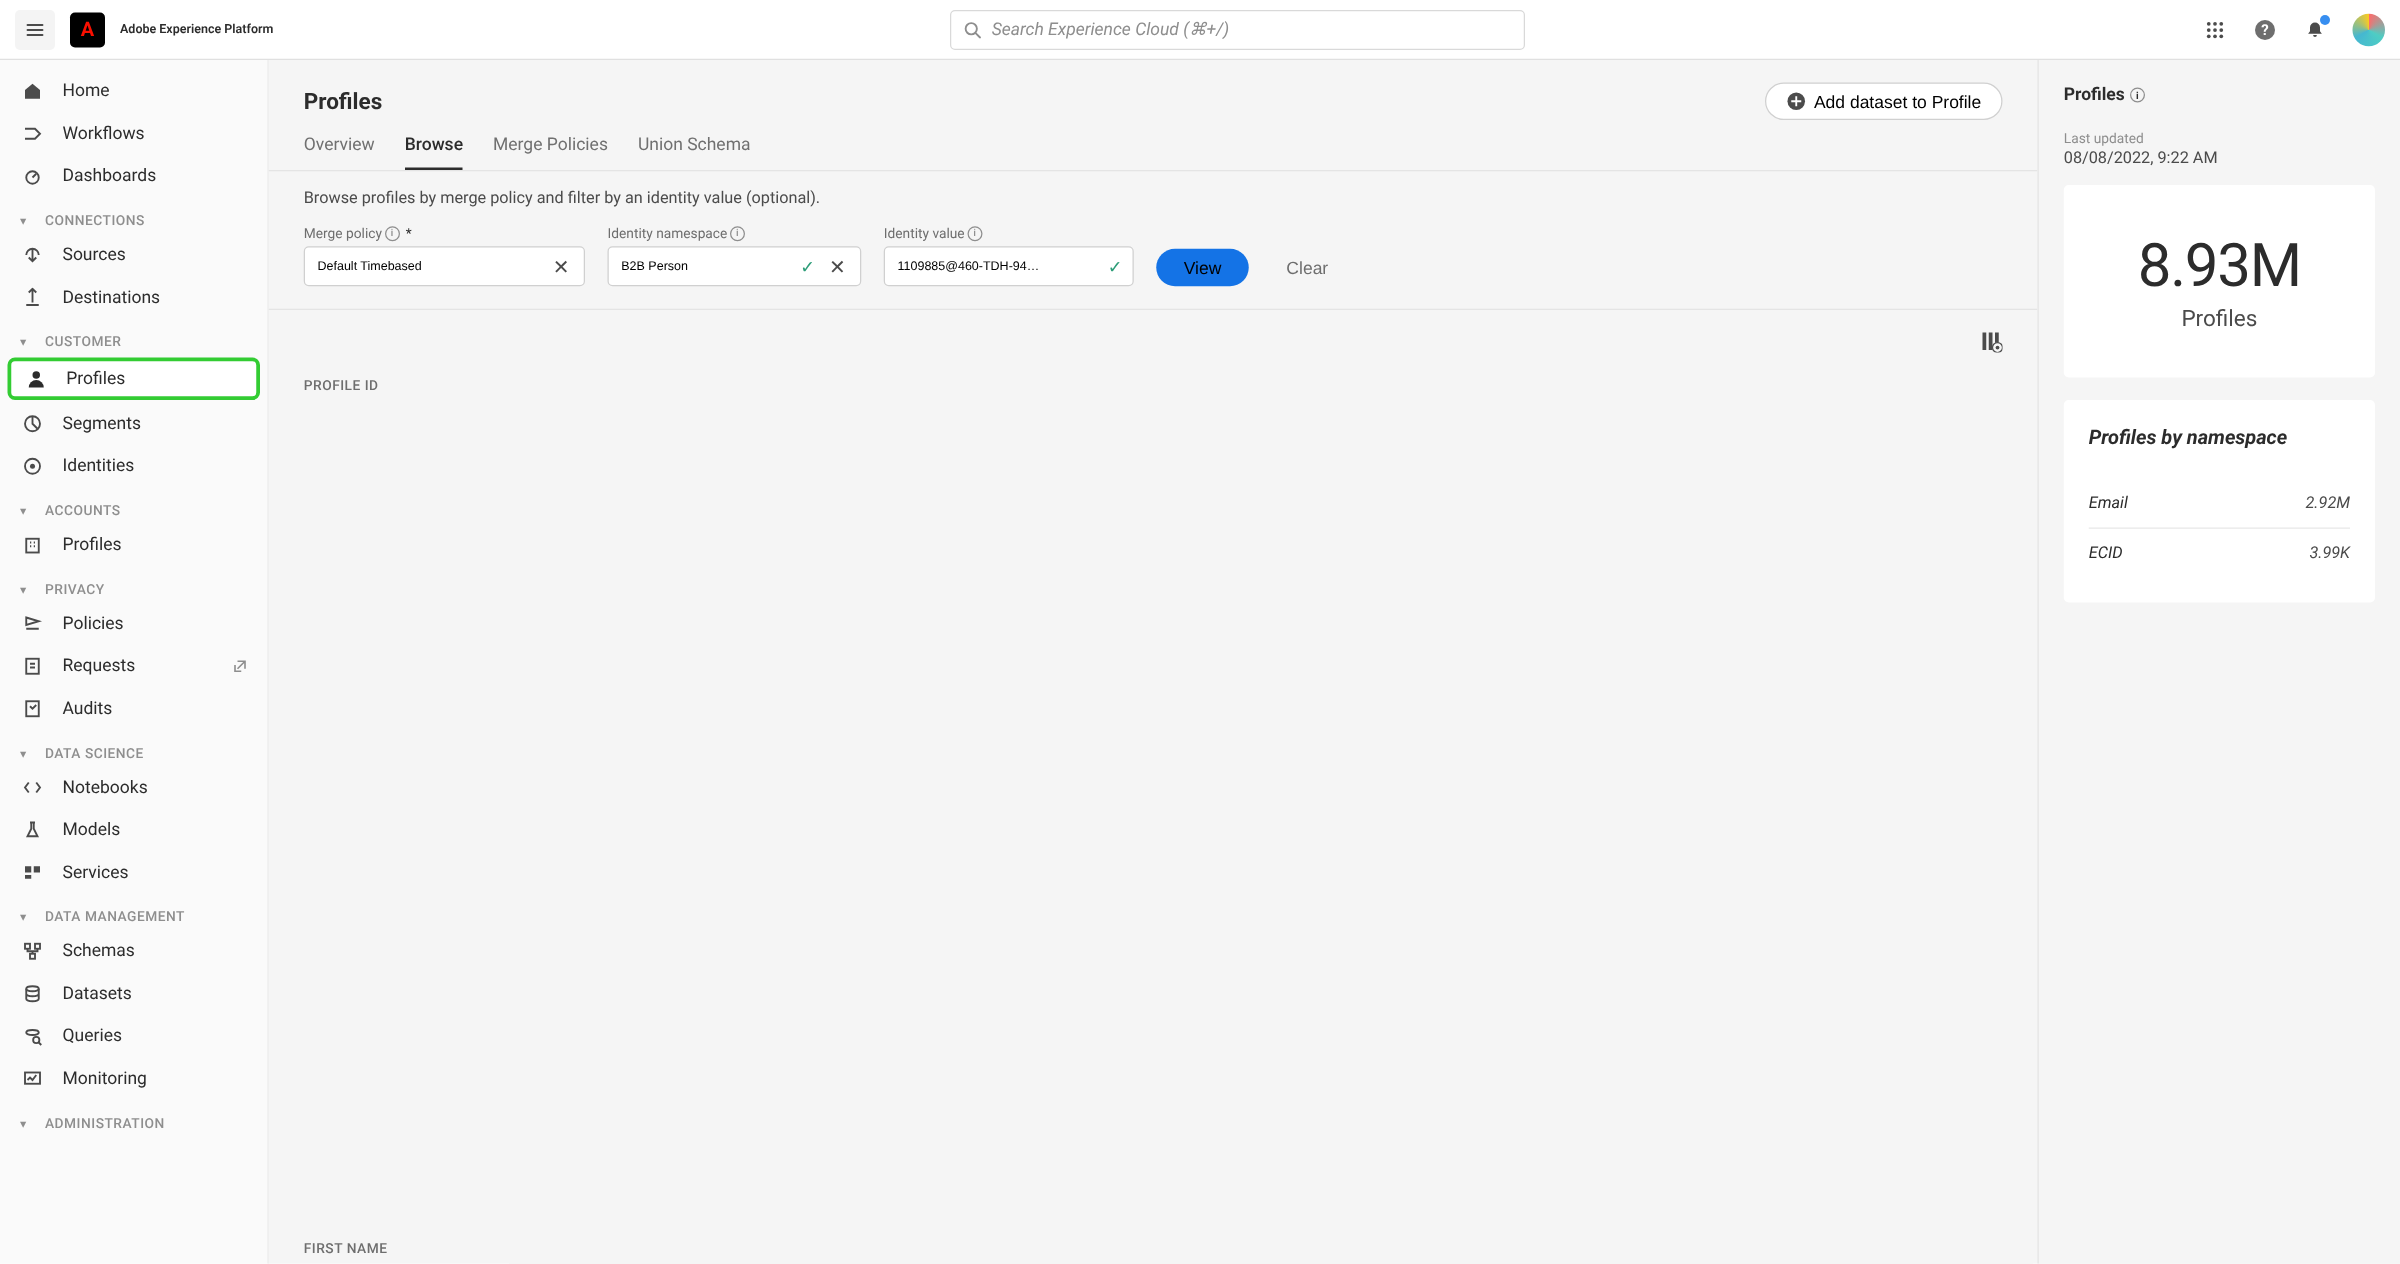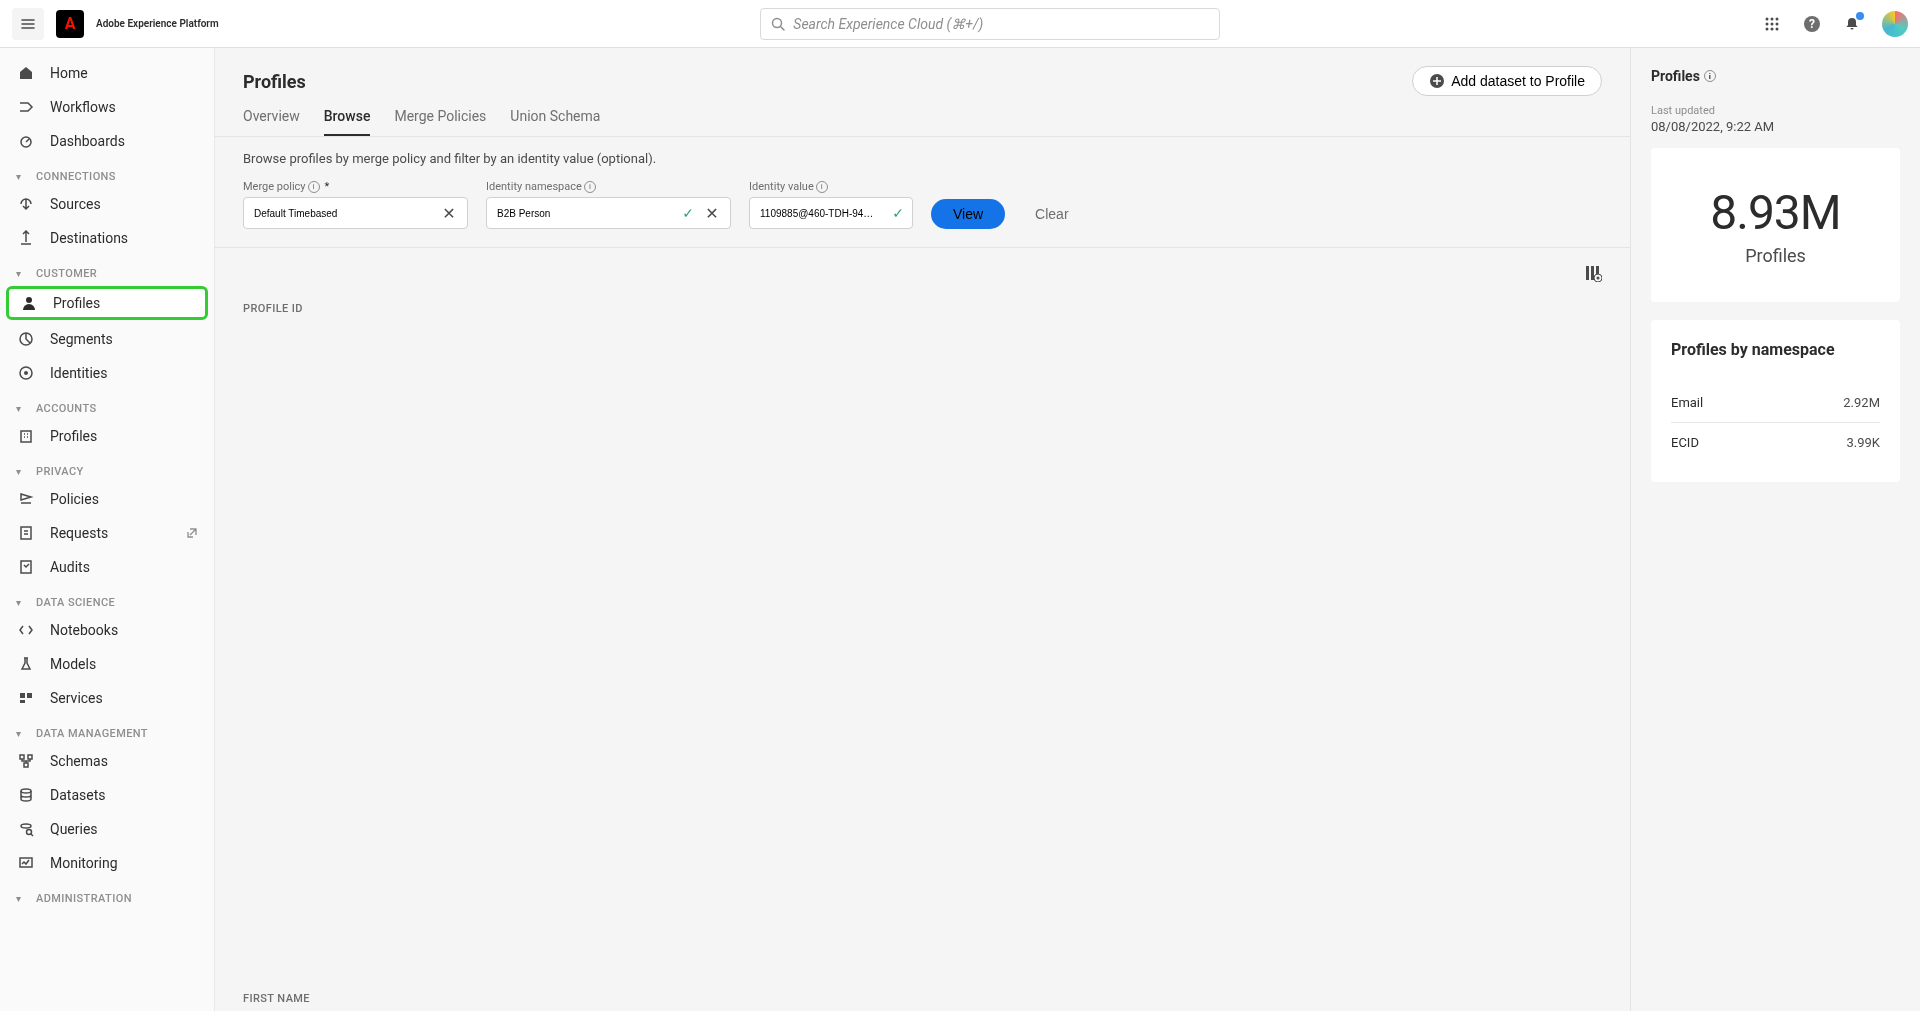--- a/index.html
+++ b/index.html
@@ -44,22 +44,22 @@
 .browse-desc { padding: 14px 28px; font-size: 13px; color: #4b4b4b; }
 
 
 .filter-row { display: flex; align-items: flex-end; gap: 18px; padding: 0 28px 18px; border-bottom: 1px solid #e4e4e4;}
 .filter-field { display: flex; flex-direction: column; }
 .filter-label { font-size: 11px; color: #6e6e6e; margin-bottom: 4px; display: flex; align-items: center; gap: 2px; }
 .filter-label .info { width: 12px; height: 12px; border: 1px solid #8e8e8e; border-radius: 50%; display: inline-flex; align-items: center; justify-content: center; font-size: 8px; }
 .filter-label .req { color: #2c2c2c; margin-left: 3px; }
 .filter-input { display: flex; align-items: center; background: #fff; border: 1px solid #d0d0d0; border-radius: 4px; height: 32px; padding: 0 4px 0 10px; }
 .filter-input.mp { width: 225px; }
-.filter-input.ns { width: 245px; }
-.filter-input.val { width: 164px; }
+.filter-input.ns { width: 203px; }
+.filter-input.val { width: 200px; }
 .filter-input input { border: none; outline: none; flex: 1; font-size: 10px; min-width: 0; background: transparent; }
 .filter-input .picker-x { width: 28px; display: flex; align-items: center; justify-content: center; cursor: pointer; color: #4b4b4b; font-weight: 300; font-size: 16px; }
 .filter-input .picker-check { color: #2d9d78; margin-right: 4px; }
 .view-btn { background: #1473e6; color: #000000; border: none; border-radius: 16px; padding: 7px 22px; font-size: 14px; cursor: pointer; font-weight: 500; }
 .clear-btn { background: transparent; border: none; color: #6e6e6e; cursor: pointer; font-size: 14px; padding: 7px 12px; }
 
 
 .table-toolbar { display: flex; justify-content: flex-end; padding: 16px 28px 10px; }
 .col-settings { cursor: pointer; color: #4b4b4b; }
 .table { padding: 0 24px; }
@@ -75,21 +75,21 @@
 .link { color: #1473e6; cursor: pointer; }
 
 
 .right-panel { width: 290px; border-left: 1px solid #e4e4e4; padding: 20px; background: #f5f5f5; }
 .rp-title { font-size: 14px; font-weight: 700; display: flex; align-items: center; gap: 4px; margin-bottom: 20px; }
 .rp-label { font-size: 11px; color: #8e8e8e; margin-bottom: 2px; }
 .rp-date { font-size: 13px; color: #4b4b4b; margin-bottom: 14px; }
 .stat-card { background: #fff; border-radius: 4px; padding: 36px 20px; text-align: center; margin-bottom: 18px; }
 .stat-num { font-size: 48px; font-weight: 400; color: #2c2c2c; letter-spacing: -1px; }
 .stat-lbl { font-size: 18px; color: #4b4b4b; margin-top: 4px; }
-.ns-card { background: #fff; border-radius: 4px; padding: 20px; }
+.ns-card { background: #fff; border-radius: 4px; padding: 20px; font-style: italic; }
 .ns-title { font-size: 16px; font-weight: 700; margin-bottom: 24px; }
 .ns-row { display: flex; justify-content: space-between; padding: 12px 0; border-bottom: 1px solid #e8e8e8; font-size: 13px; }
 .ns-row:last-child { border-bottom: none; }
 .ns-val { color: #4b4b4b; }
 
 svg { display: block; }
 </style>
 </head>
 <body>
 

